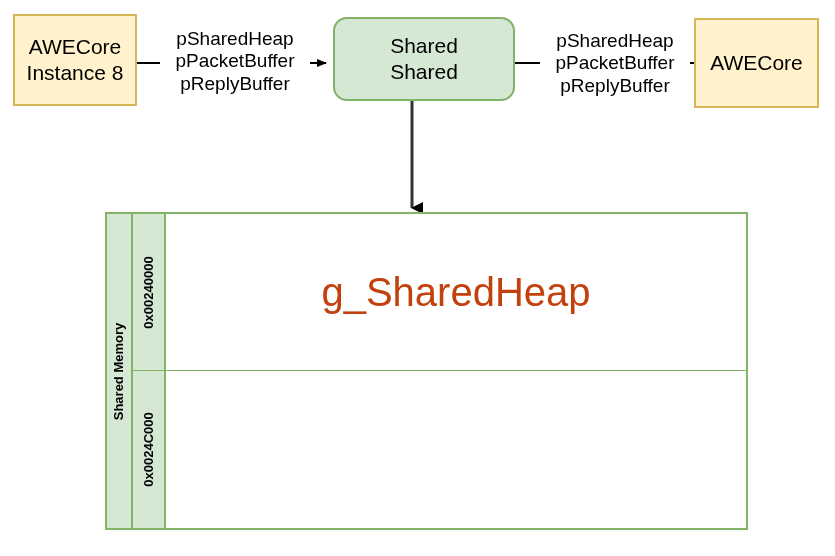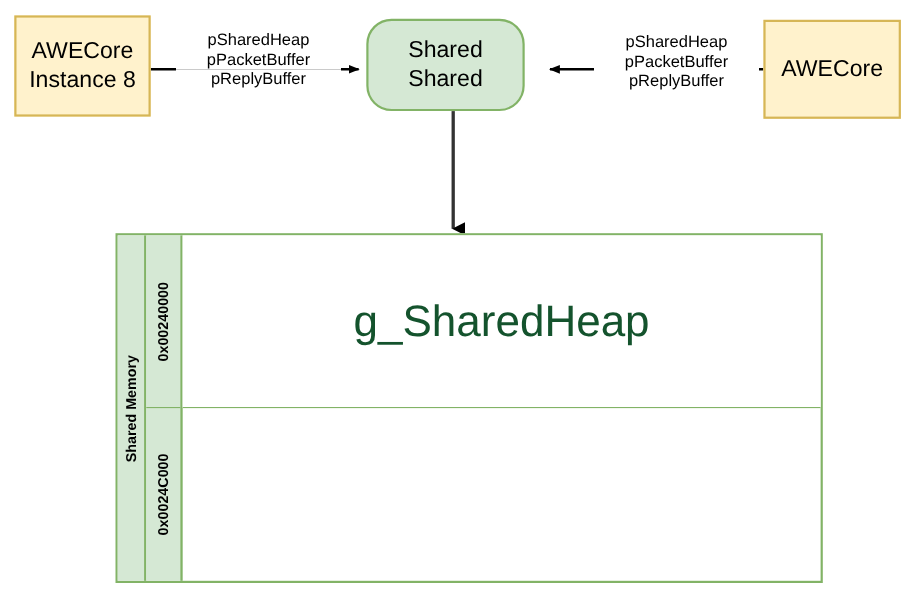--- a/index.html
+++ b/index.html
@@ -37,26 +37,26 @@
   }
   .node-shared {
     background: #d5e8d4;
     border: 2px solid #82b366;
     border-radius: 14px;
     font-size: 21px;
   }
 
   #core0 { left: 13px;  top: 14px; width: 124px; height: 92px; }
   #core1 { left: 694px; top: 18px; width: 125px; height: 90px; }
-  #sharedmem { left: 333px; top: 17px; width: 144px; height: 84px; border-radius: 23px; }
+  #sharedmem { left: 333px; top: 17px; width: 182px; height: 84px; }
 
   
   .edge-label {
     position: absolute;
-    font-size: 15px;
+    font-size: 19px;
     color: #000000;
     text-align: center;
     line-height: 1.18;
     white-space: nowrap;
   }
   #label-left  { left: 160px; top: 28px; width: 150px; }
   #label-right { left: 540px; top: 30px; width: 150px; }
   .edge-label span { display: block; background: #ffffff; }
 
   
@@ -118,21 +118,21 @@
   }
   .col-regions {
     flex: 1 1 auto;
     display: flex;
     flex-direction: column;
   }
   .region {
     display: flex;
     align-items: center;
     justify-content: center;
-    color: #14532d;
+    color: #c2410c;
     font-size: 40px;
     background: #ffffff;
   }
   .row-top {
     height: 156px;
     flex: 0 0 156px;
     border-bottom: 1px solid #82b366;
   }
   .row-bottom {
     flex: 1 1 auto;

